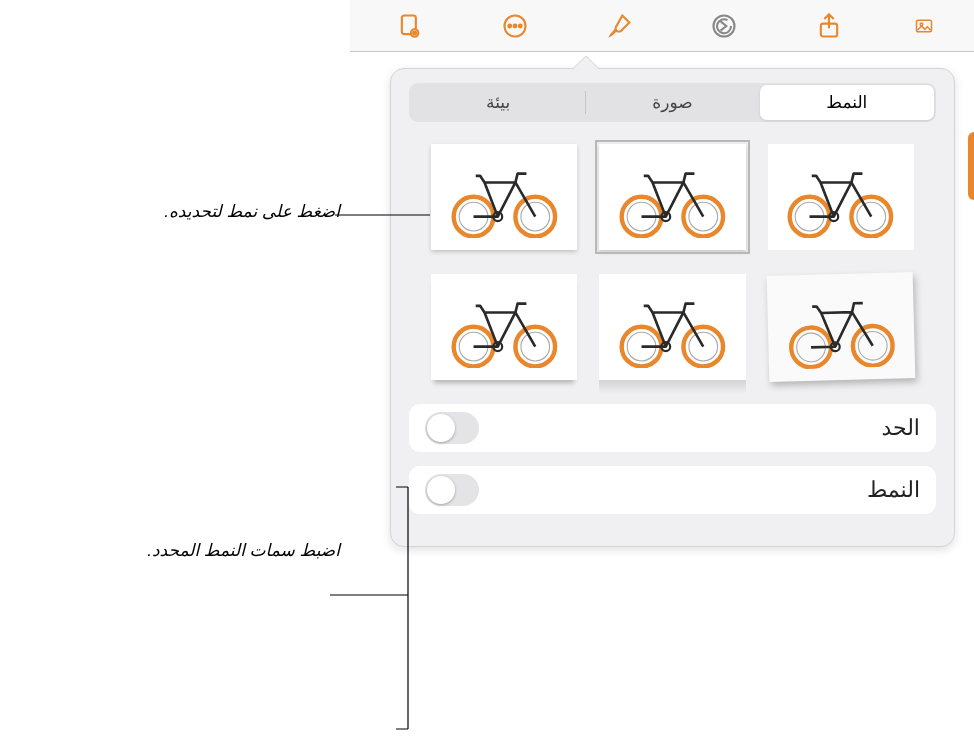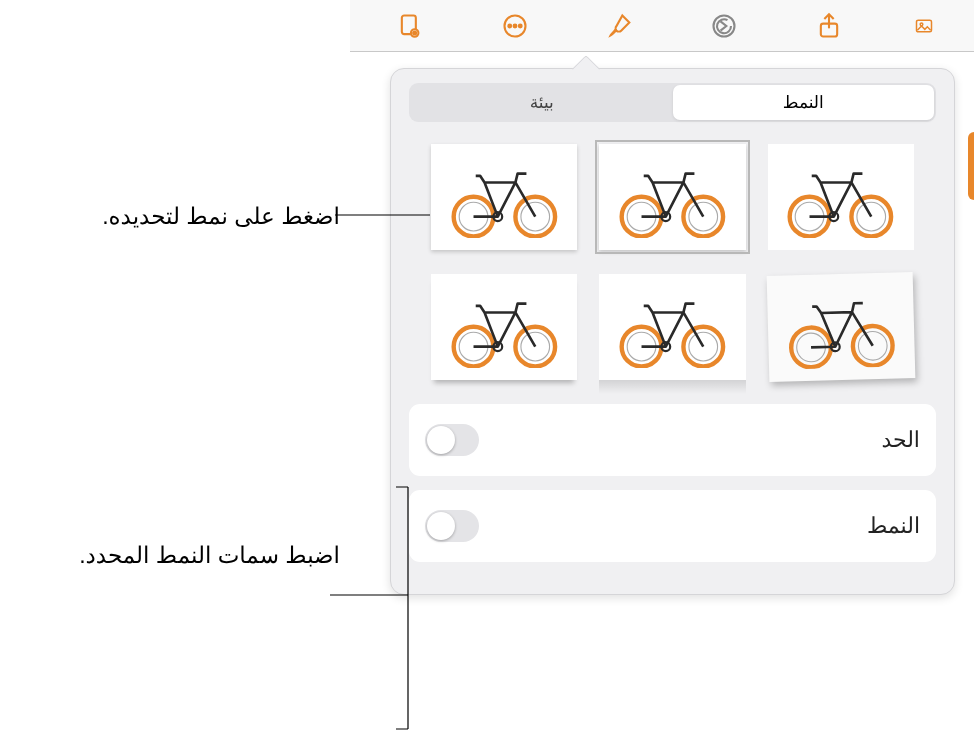--- a/index.html
+++ b/index.html
@@ -124,21 +124,21 @@
     height: 78%;
   }
   
   .rows { padding: 0 18px 18px; }
   .row {
     background: #fff;
     border-radius: 11px;
     display: flex;
     align-items: center;
     justify-content: space-between;
-    padding: 20px 16px;
+    padding: 8px 16px;
     margin-bottom: 14px;
     direction: rtl;
   }
   .row-label { font-size: 22px; color: #222; }
   .switch {
     width: 54px;
     height: 32px;
     background: #e4e4e7;
     border-radius: 16px;
     position: relative;
@@ -151,25 +151,26 @@
     height: 28px;
     background: #fff;
     border-radius: 50%;
     top: 2px;
     left: 2px;
     box-shadow: 0 1px 3px rgba(0,0,0,.3);
   }
   
   .callout {
     position: absolute;
-    font-size: 23px;
+    font-size: 17px;
     color: #000;
     text-align: right;
     direction: rtl;
     line-height: 1.45;
+    font-style: italic;
   }
   .lead {
     position: absolute;
     stroke: #000;
     fill: none;
     stroke-width: 1.2;
   }
   
   .bgdoc {
     position:absolute;
@@ -253,20 +254,21 @@
     </div>
   </div>
 
   <div class="side-tab"></div>
 
   <div class="popover">
     <div class="popover-arrow"></div>
 
     <div class="seg-control">
       <div class="seg-item">بيئة</div>
+      <div class="seg-item">صورة</div>
       <div class="seg-item selected">النمط</div>
     </div>
 
     <svg width="0" height="0" style="position:absolute">
       <defs>
         <g id="bike">
           <circle cx="22" cy="55" r="18" fill="none" stroke="#e8872b" stroke-width="4"></circle>
           <circle cx="78" cy="55" r="18" fill="none" stroke="#e8872b" stroke-width="4"></circle>
           <circle cx="22" cy="55" r="13" fill="none" stroke="#aaa" stroke-width="1"></circle>
           <circle cx="78" cy="55" r="13" fill="none" stroke="#aaa" stroke-width="1"></circle>

